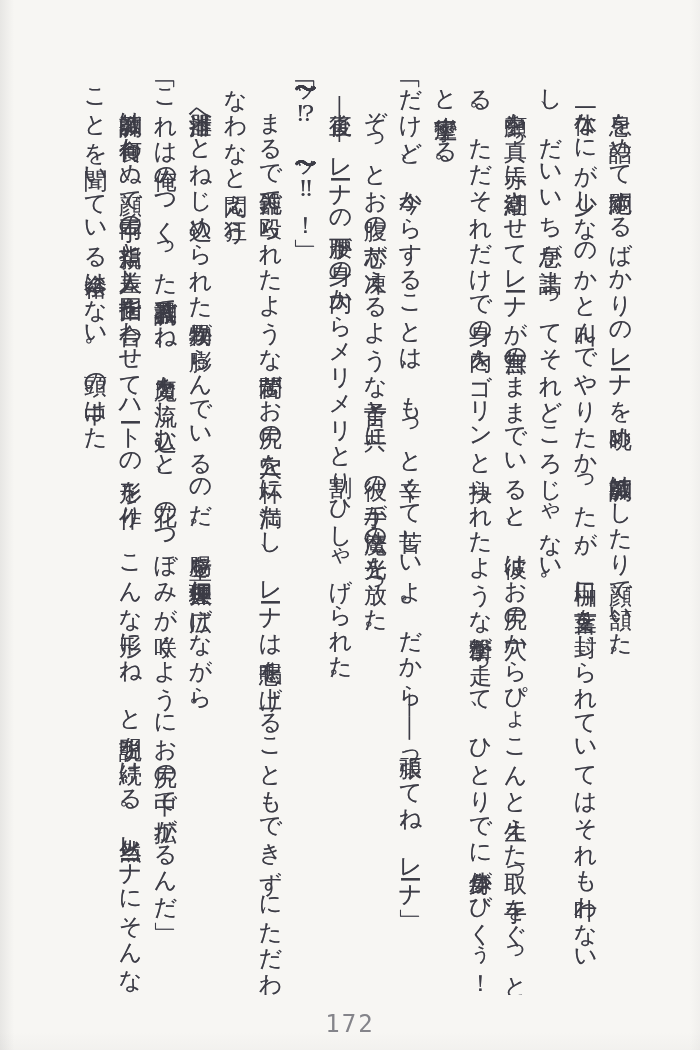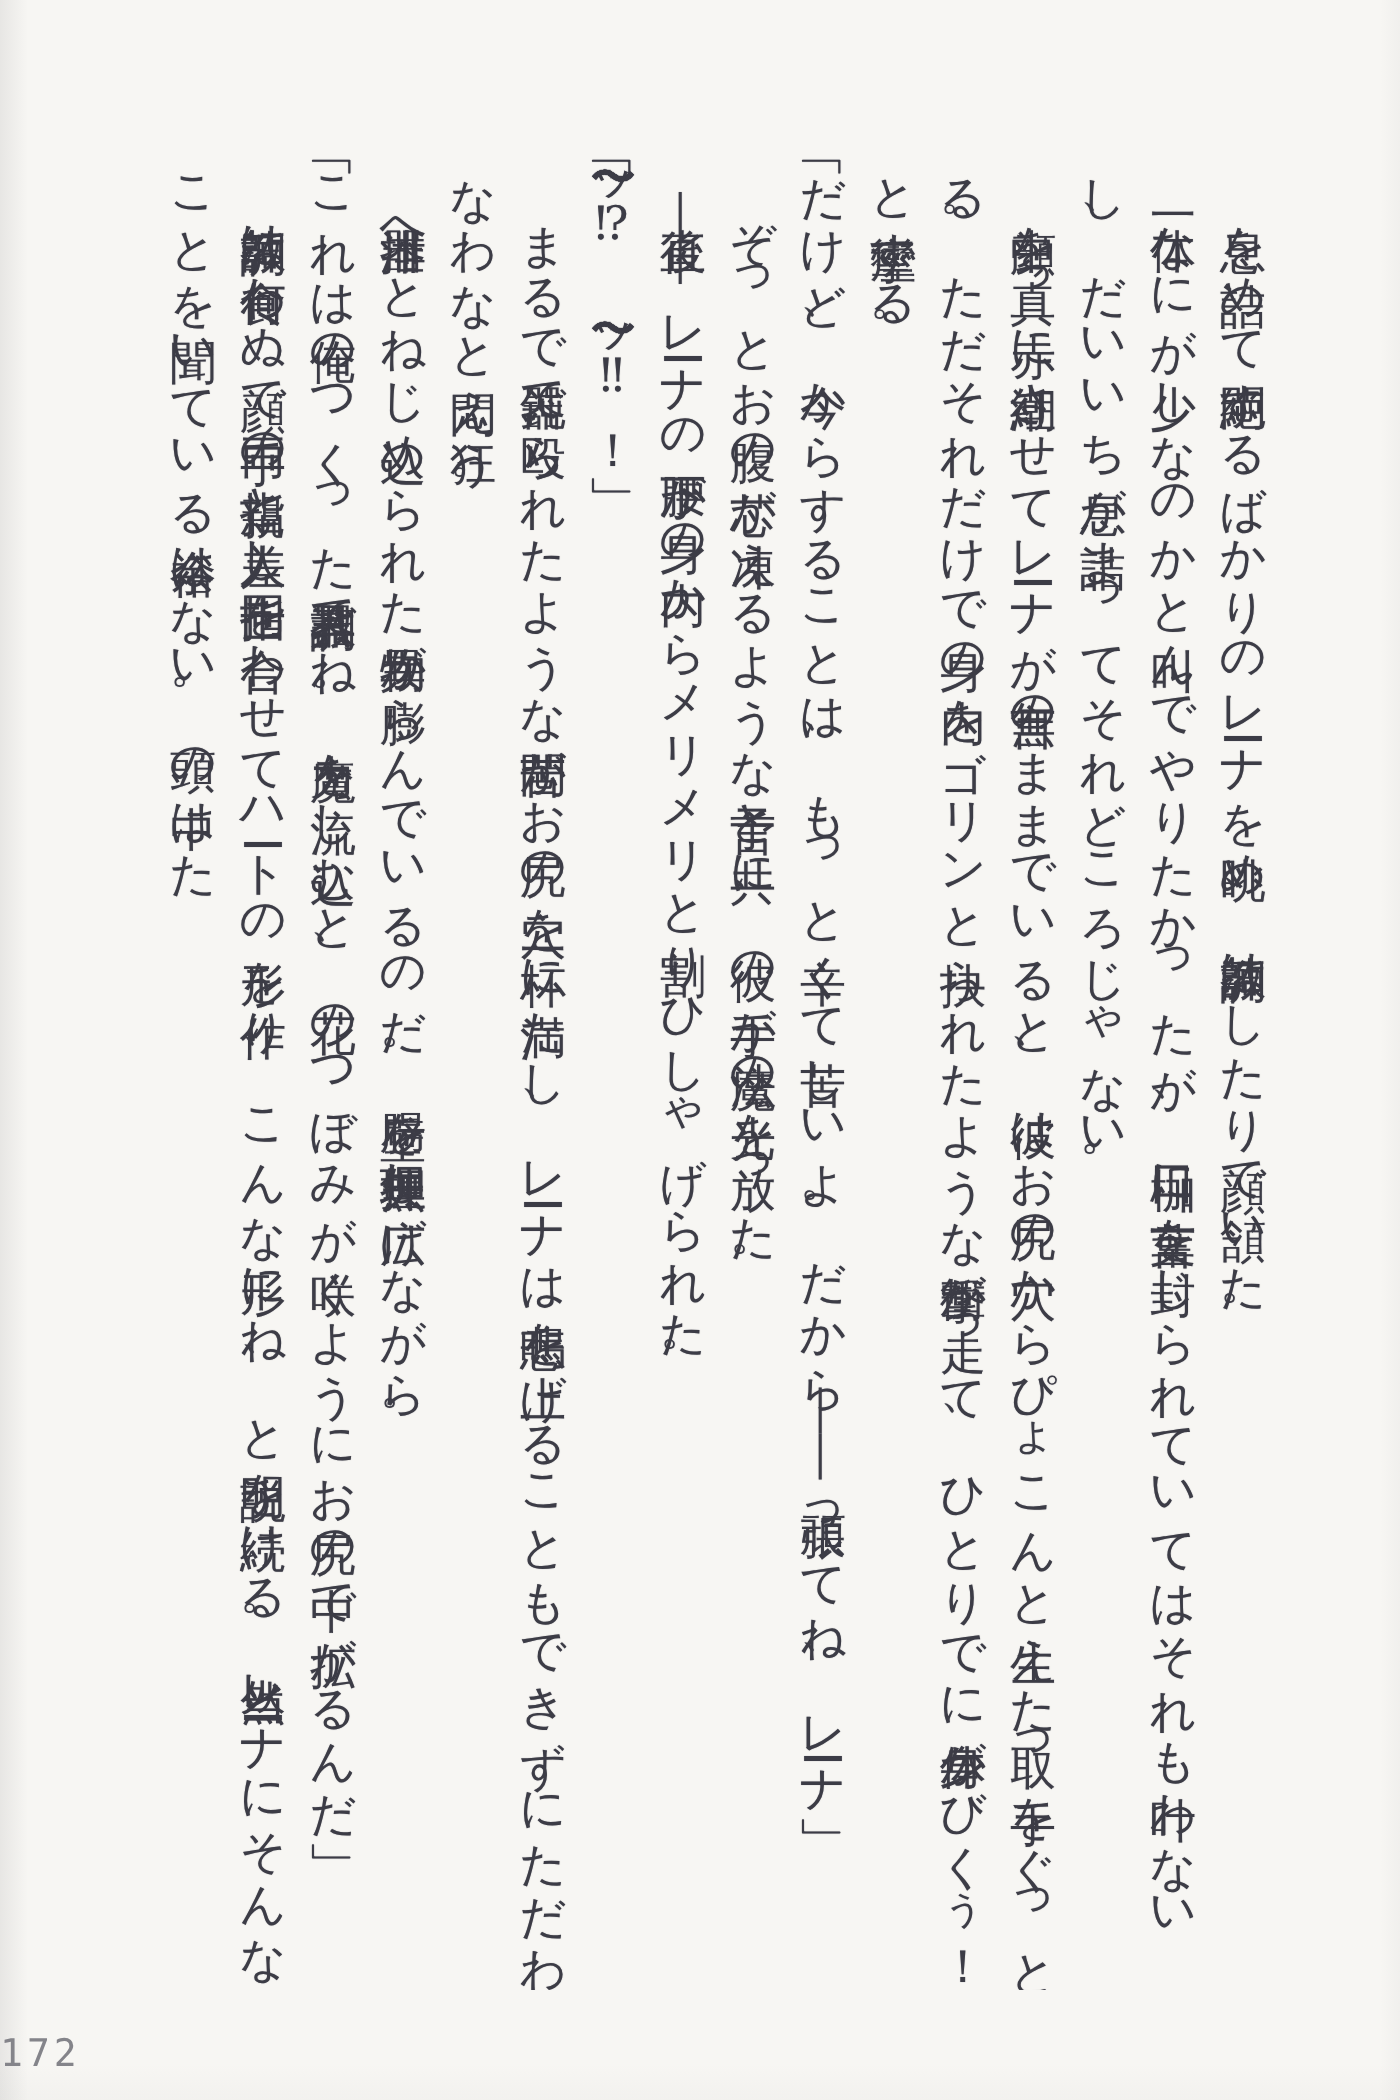--- a/index.html
+++ b/index.html
@@ -48,23 +48,23 @@
     padding: 0;
   }
   .para.indent {
     text-indent: 1em;
   }
   .page-number {
     position: absolute;
     left: 0;
     right: 0;
     bottom: 12px;
-    text-align: left;
+    text-align: center;
     font-family: "DejaVu Sans Mono", "Liberation Mono", monospace;
-    font-size: 19px;
+    font-size: 24px;
     letter-spacing: 2px;
     color: #84848a;
   }
 </style>
 </head>
 <body>
 
 <div class="page">
 
   <main class="text-area">

